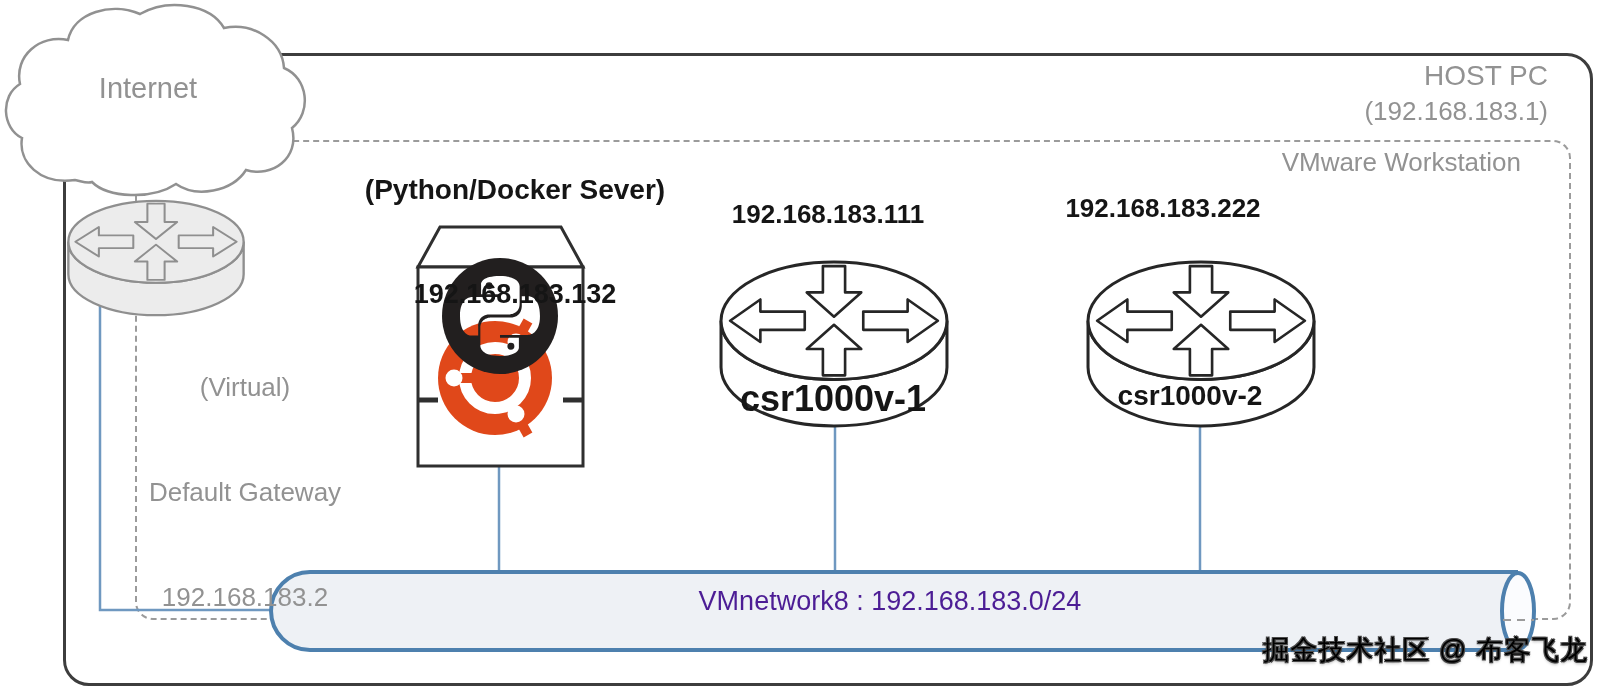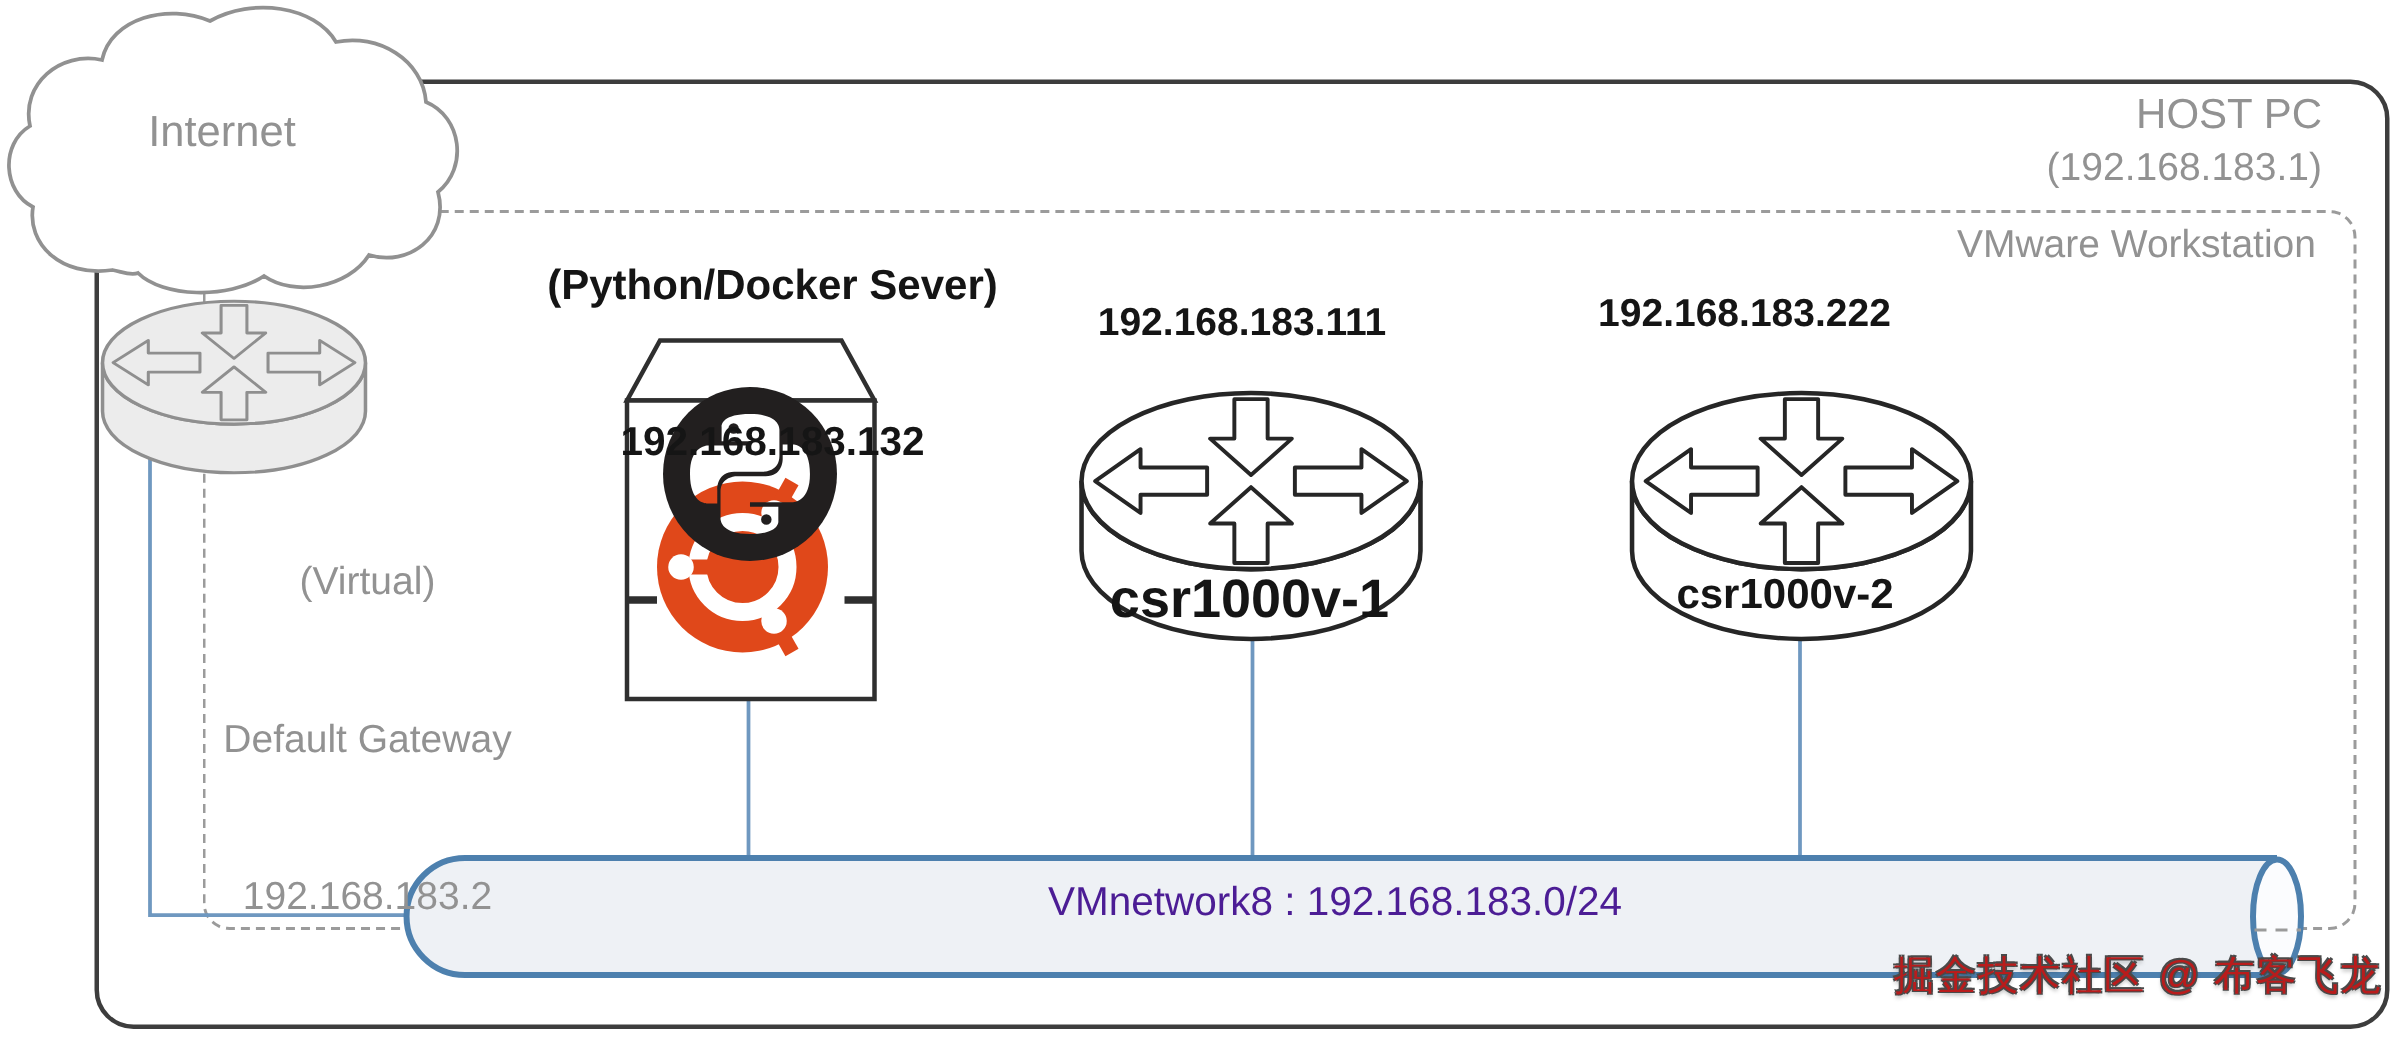--- a/index.html
+++ b/index.html
@@ -16,32 +16,32 @@
     border:2px dashed #9b9b9b; border-radius:18px; box-sizing:border-box;
   }
   svg.layer { position:absolute; left:0; top:0; }
   .lbl { position:absolute; white-space:pre; }
   .gray { color:#929292; }
   .dark { color:#151515; font-weight:700; }
   .right { text-align:right; }
   .center { text-align:center; }
   .host-title { right:52px; top:60px; font-size:28px; }
   .host-ip { right:52px; top:96px; font-size:26px; }
-  .vmware-lbl { right:56px; top:147px; font-size:26px; }
+  .vmware-lbl { right:79px; top:147px; font-size:26px; }
   .internet-lbl { left:58px; top:72px; width:180px; font-size:29px; }
   .gw-lbl { left:115px; top:300px; width:260px; font-size:26px; line-height:35px; }
   .srv-lbl { left:335px; top:102px; width:360px; font-size:28px; line-height:35px; }
   .srv-lbl .ipline { font-size:27px; }
   .ip1 { left:678px; top:199px; width:300px; font-size:26px; }
   .ip2 { left:1013px; top:193px; width:300px; font-size:26px; }
   .rname1 { left:713px; top:378px; width:240px; font-size:36px; }
   .rname2 { left:1070px; top:380px; width:240px; font-size:28px; }
   .pipe-lbl { left:640px; top:586px; width:500px; font-size:27px; color:#4c1d95; }
   .watermark {
-    right:12px; top:632px; font-size:27px; color:#b91c1c; letter-spacing:1px;
+    right:12px; top:632px; font-size:27px; color:#000000; letter-spacing:1px;
     text-shadow:-1px -1px 0 #4a4a4a, 1px -1px 0 #4a4a4a, -1px 1px 0 #4a4a4a,
                  1px 1px 0 #4a4a4a, 0 2px 3px rgba(0,0,0,.35);
   }
   .router-dark { color:#262626; --bf:#ffffff; }
   .router-gray { color:#8f8f8f; --bf:#ececec; }
 </style>
 </head>
 <body>
 
 <div class="stage">

